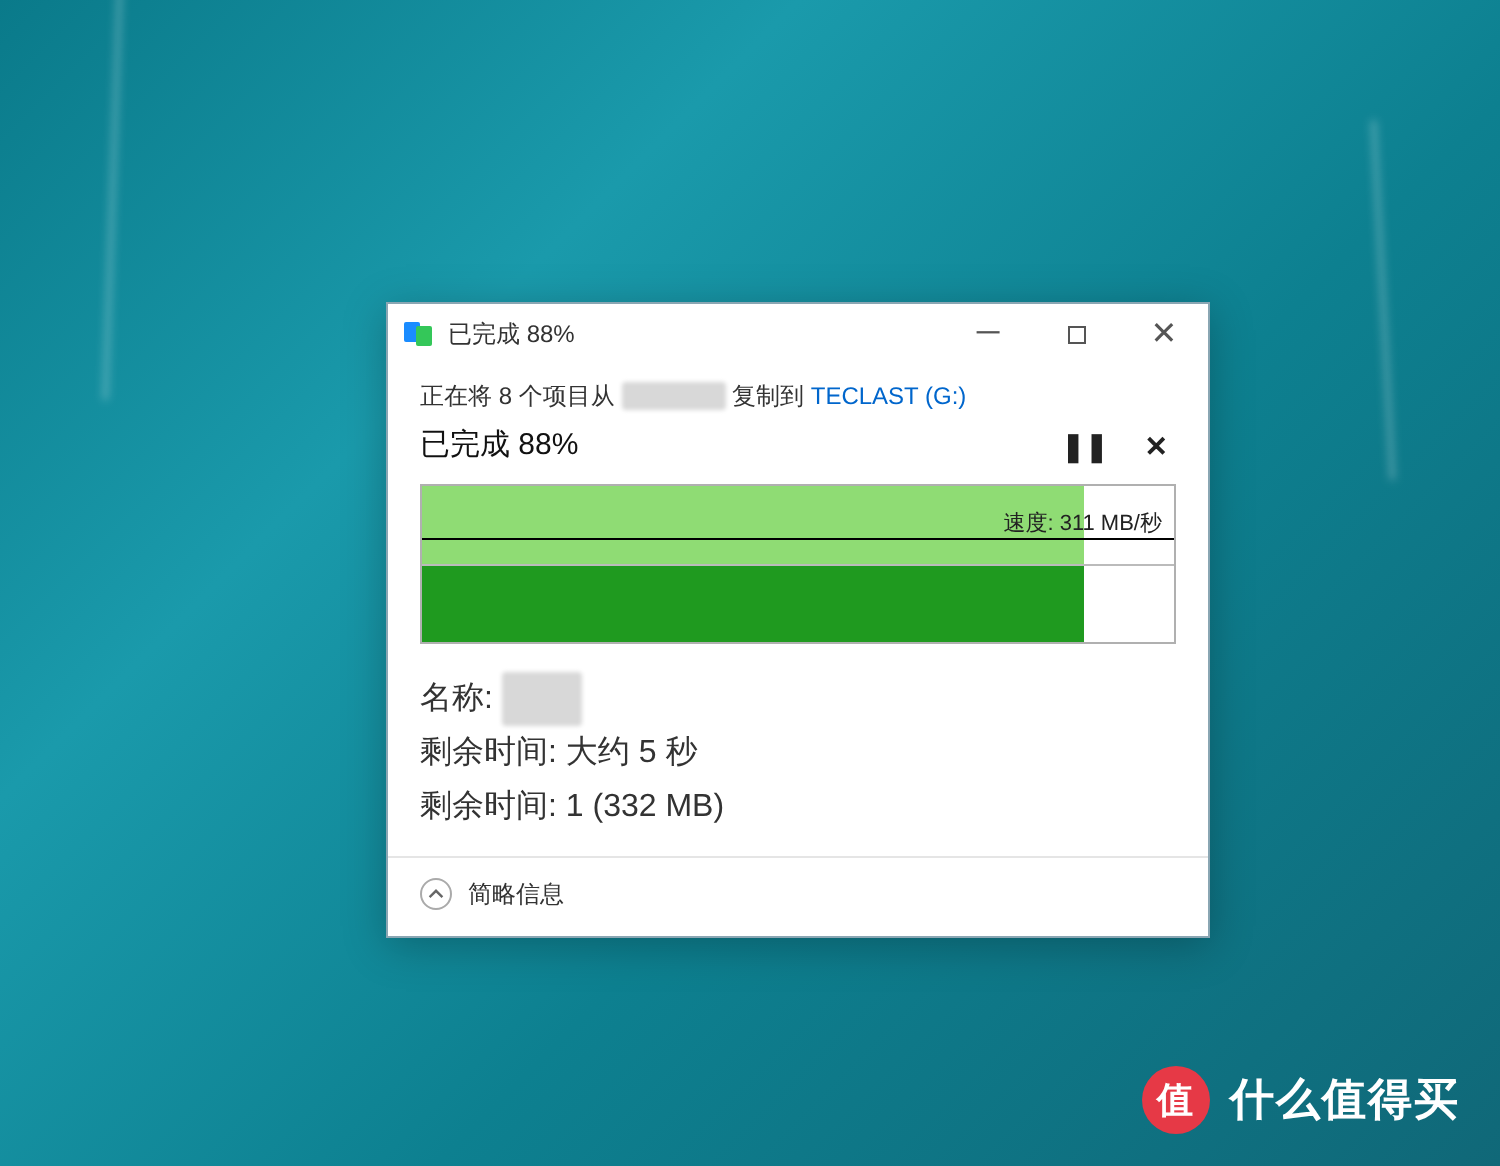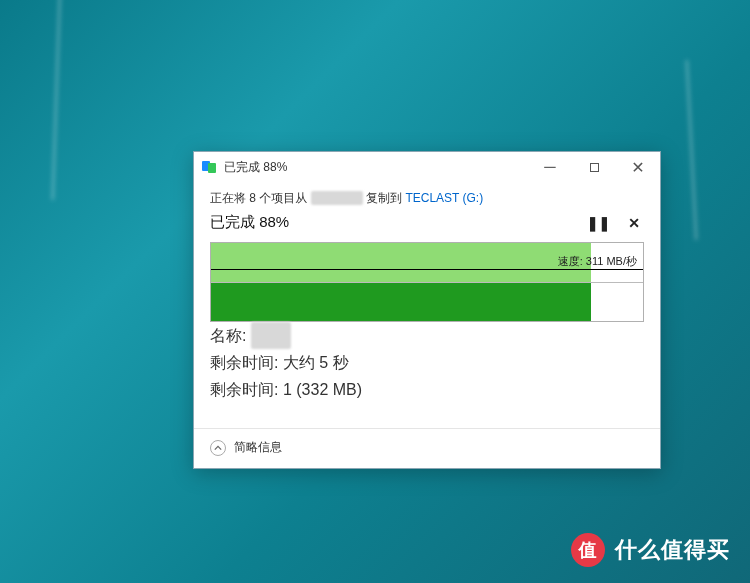--- a/index.html
+++ b/index.html
@@ -18,21 +18,21 @@
     background: rgba(255,255,255,0.25);
     filter: blur(2px);
   }
   body::before { width: 3px; height: 220px; left: 55px; top: -20px; transform: rotate(2deg); }
   body::after  { width: 3px; height: 180px; left: 690px; top: 60px; transform: rotate(-3deg); }
 
   .dialog {
     position: absolute;
     left: 193px;
     top: 151px;
-    width: 468px;
+    width: 412px;
     height: 318px;
     background: #ffffff;
     border: 1px solid #8aa6b3;
     box-shadow: 0 4px 20px rgba(0,0,0,0.25);
     display: flex;
     flex-direction: column;
   }
   .titlebar {
     height: 30px;
     display: flex;
@@ -88,20 +88,21 @@
   .headline { font-size: 15px; color:#111; }
   .op-controls { display:flex; gap:18px; margin-right:4px; }
   .op-btn { cursor:pointer; font-size:14px; font-weight:bold; color:#222; font-family: Arial, sans-serif; }
 
   .graph {
     position:relative;
     width: 100%;
     height: 80px;
     border: 1px solid #b0b0b0;
     background: #ffffff;
+    margin-bottom: 14px;
   }
   .graph .fill-top {
     position:absolute; left:0; top:0; height:50%; background:#8fdc74;
   }
   .graph .fill-bot {
     position:absolute; left:0; top:50%; height:50%; background:#1f9a1f;
   }
   .graph .midline {
     position:absolute; left:0; top:50%; width:100%; height:1px; background:#bbb;
   }
@@ -116,21 +117,21 @@
 
   .details { font-size:16px; color:#333; line-height:1.7; }
   .details .blur2 {
     background:#d8d8d8; color:transparent; border-radius:2px; padding:0 12px; filter:blur(1px); display:inline-block;
   }
 
   .footer {
     border-top: 1px solid #e5e5e5;
     padding: 10px 16px 12px 16px;
     display:flex;
-    align-items:center;
+    align-items:flex-start;
     gap:8px;
     font-size:12px;
     color:#333;
   }
   .chev {
     width:16px; height:16px; border:1px solid #aaa; border-radius:50%;
     display:flex; align-items:center; justify-content:center;
     cursor:pointer;
   }
   .chev svg { width:8px; height:8px; }

